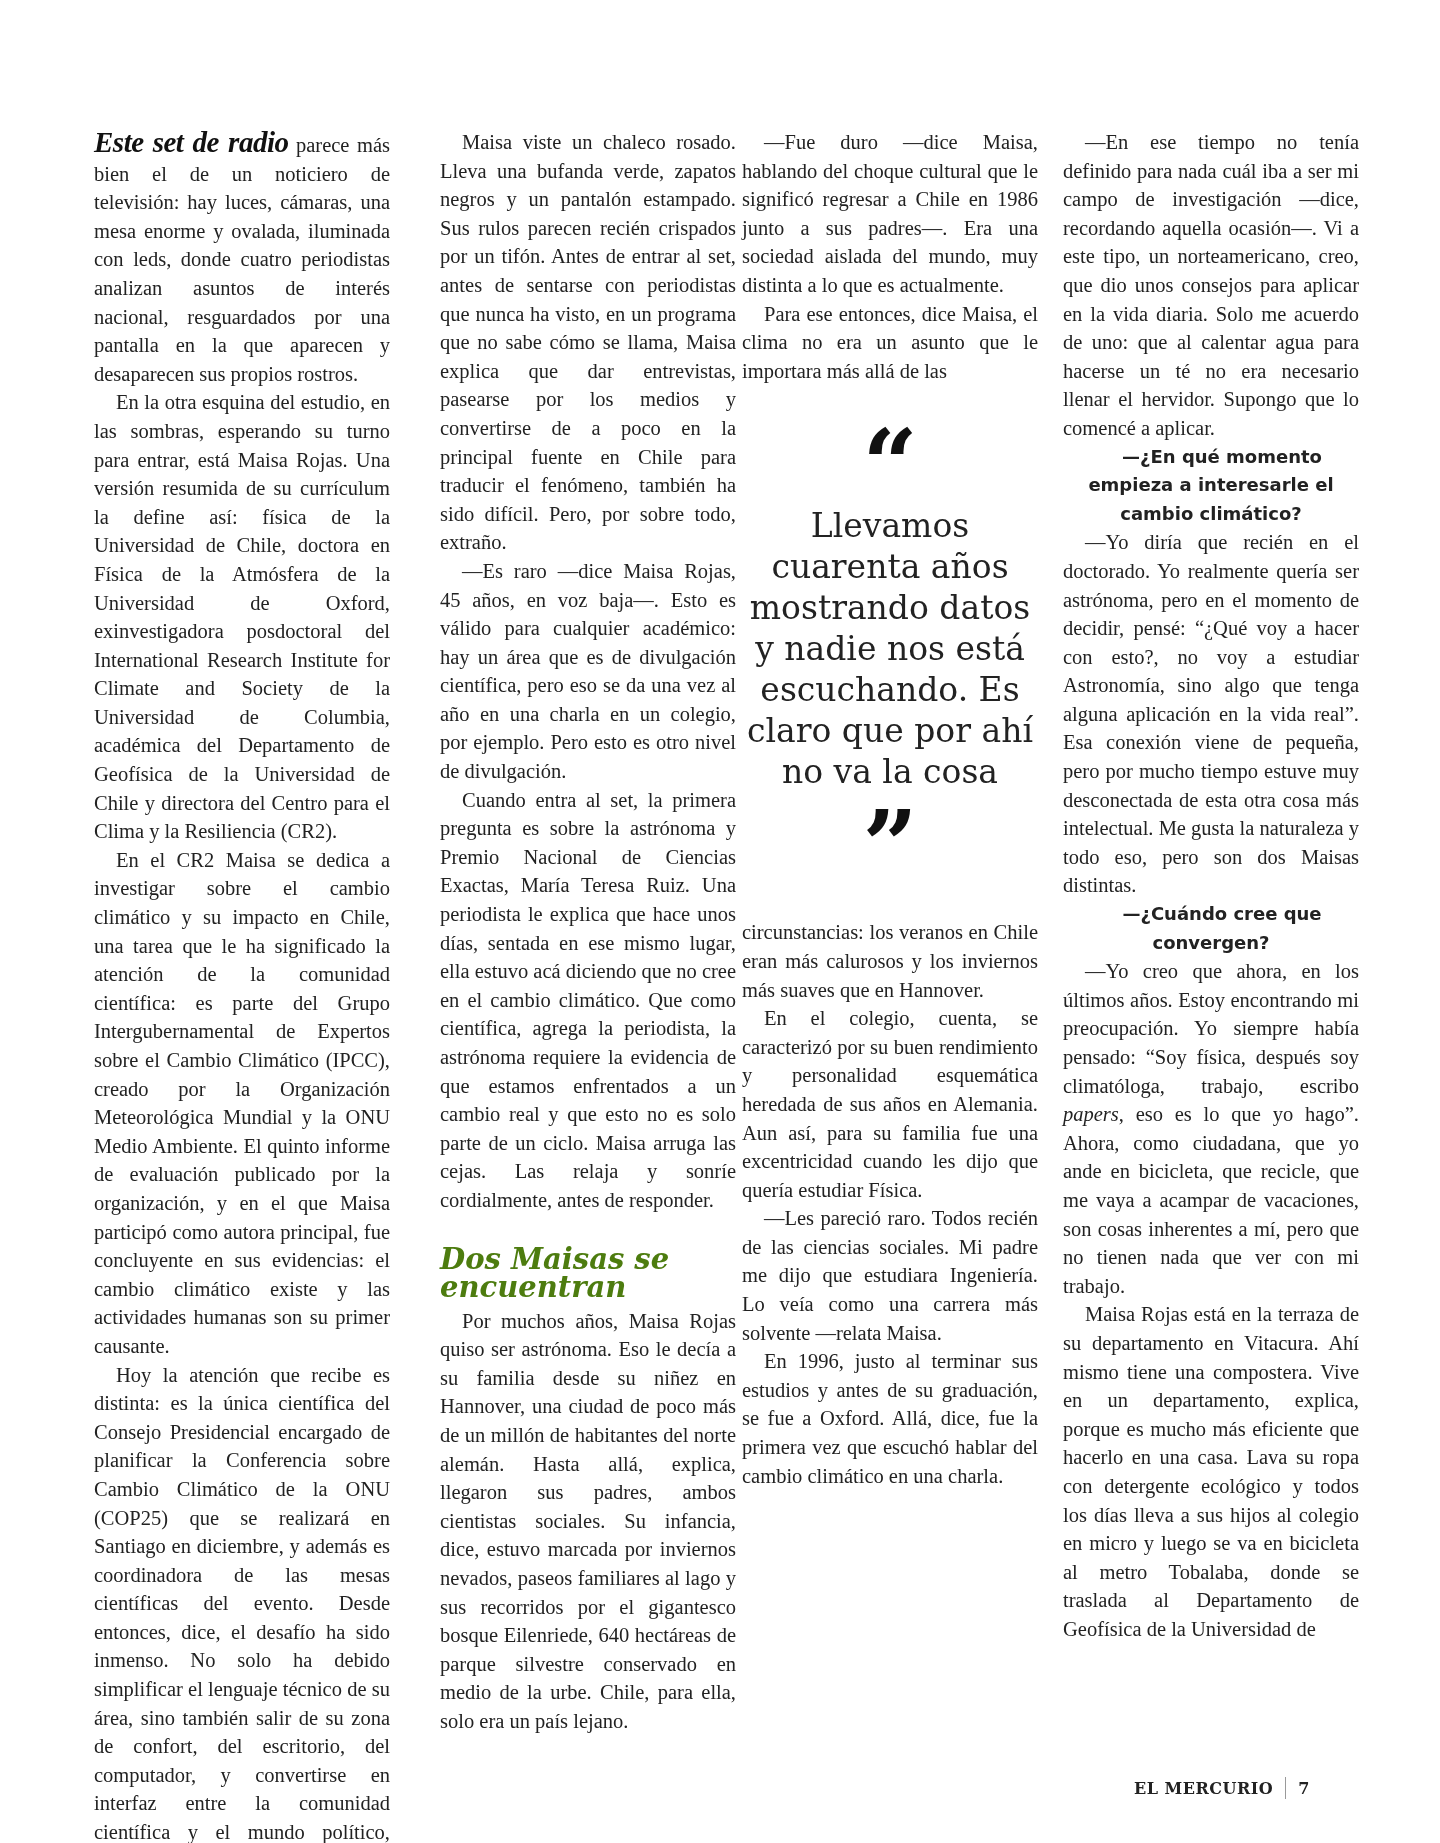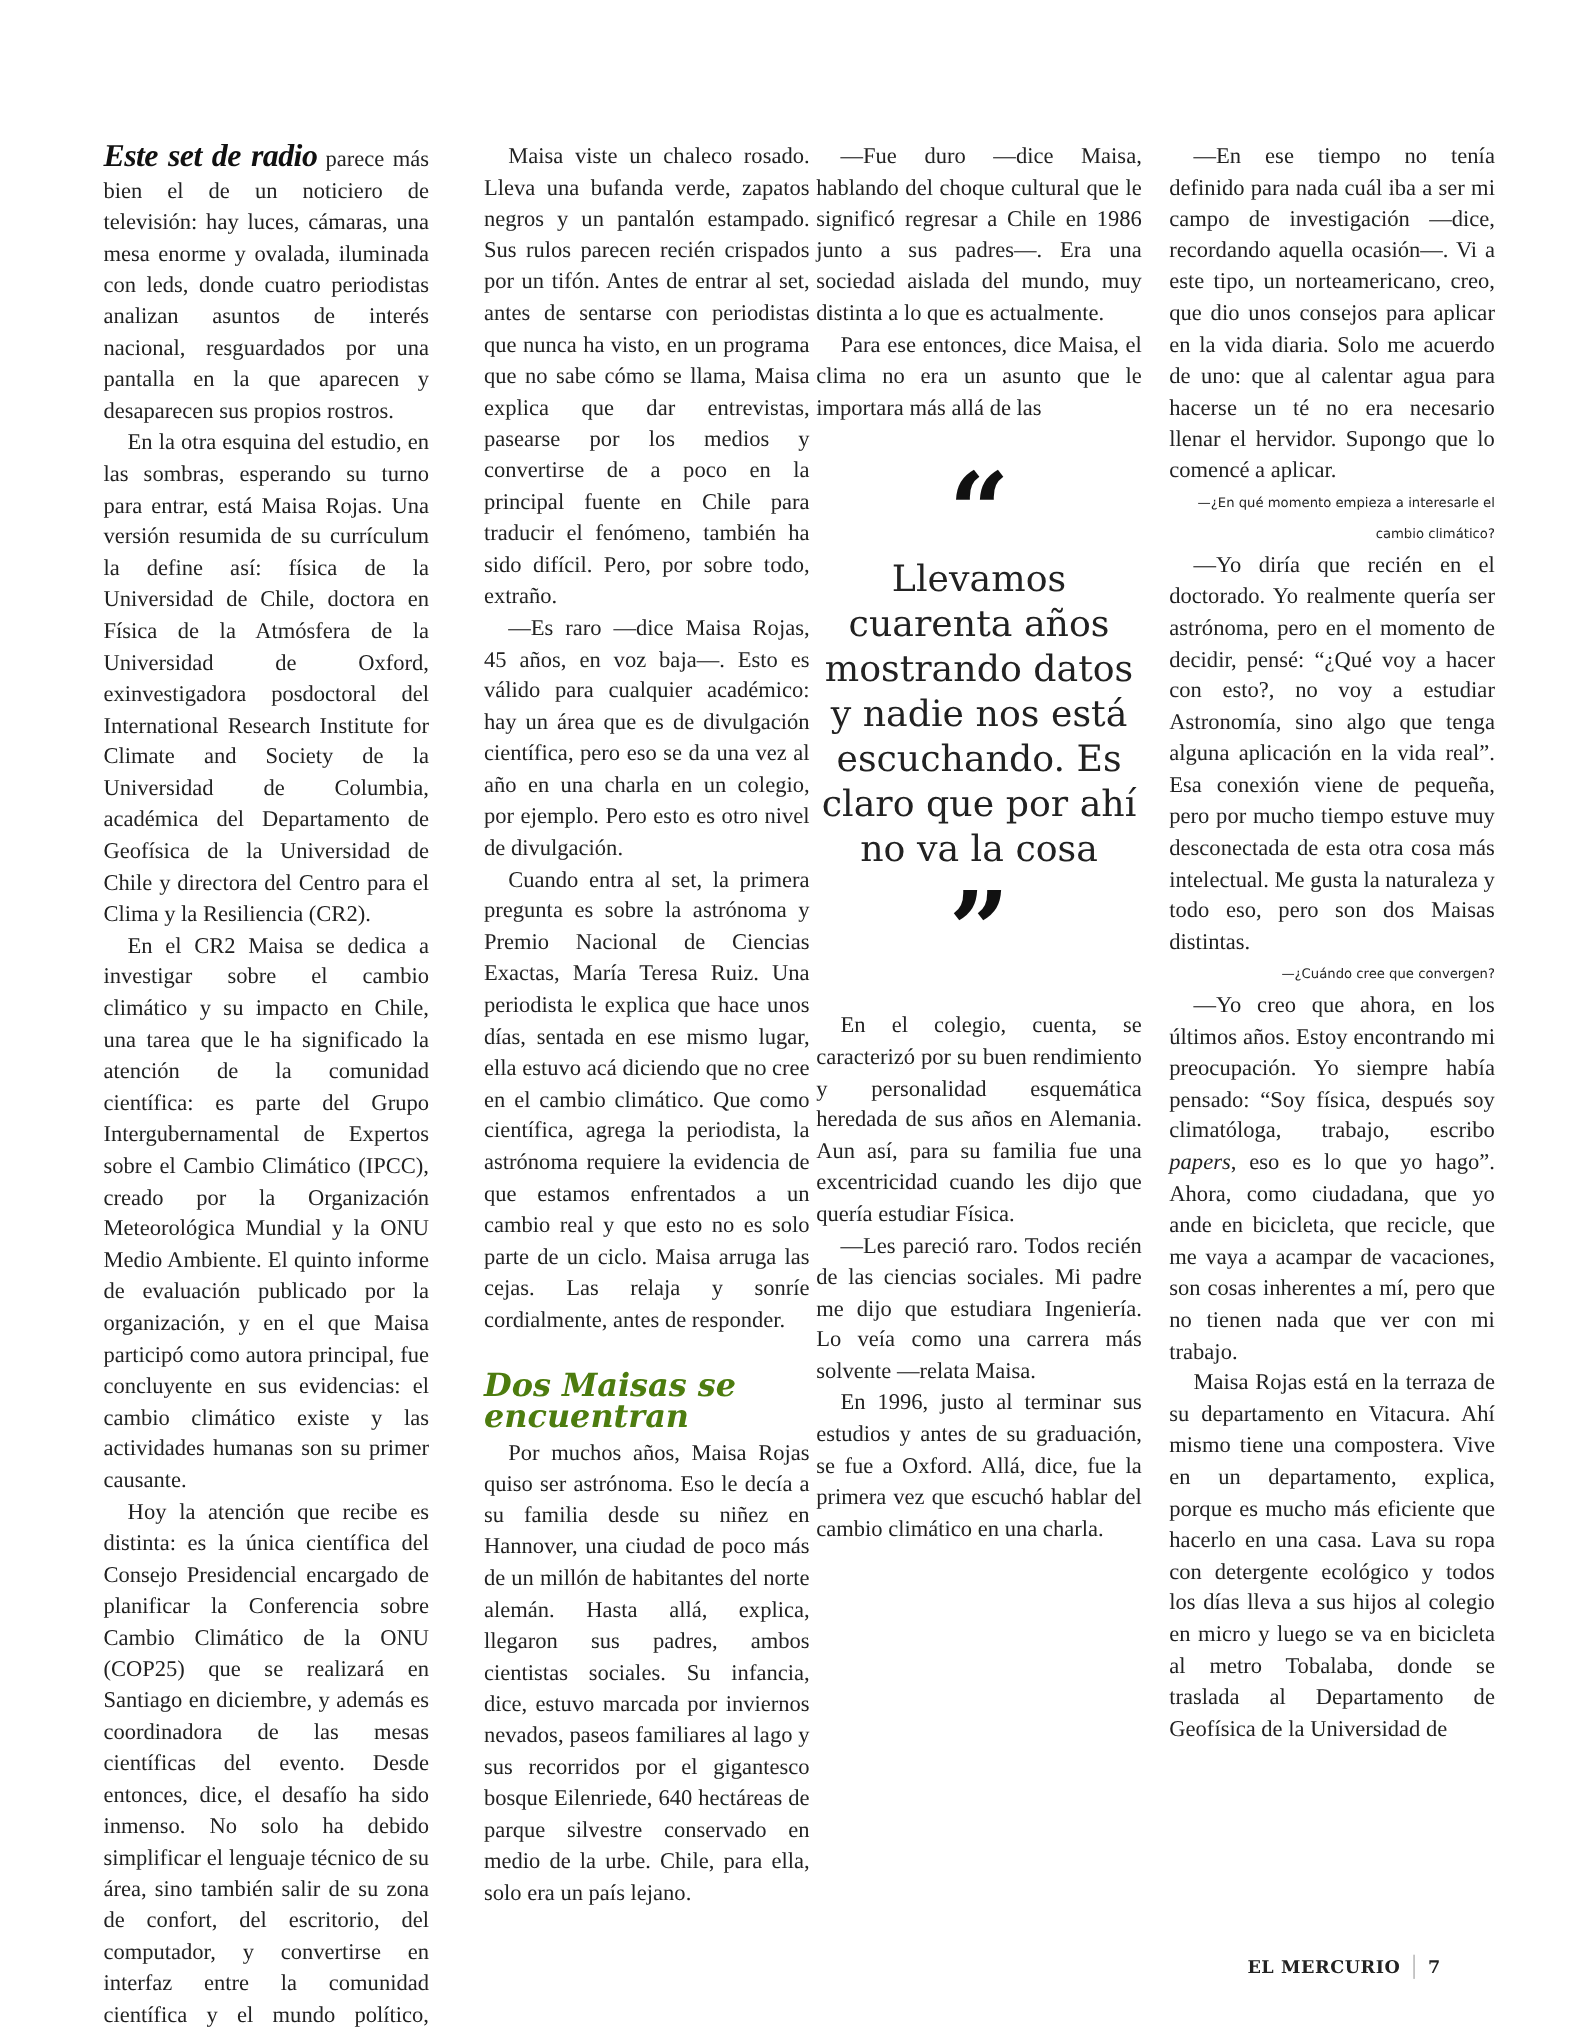--- a/index.html
+++ b/index.html
@@ -24,22 +24,22 @@
   .lead-in {
     font-family: Liberation Serif, serif; font-weight: bold; font-style: italic;
     font-size: 29px; letter-spacing: -0.5px; color: #111;
   }
   .subhead {
     font-family: "DejaVu Serif", serif; font-weight: bold; font-style: italic;
     font-size: 29px; line-height: 28px; color: #4d7c0f;
     margin: 30px 0 6px 0; text-align: left; text-indent: 0;
   }
   .question {
-    font-family: "DejaVu Sans", "Liberation Sans", sans-serif; font-weight: normal;
-    font-size: 12px; line-height: 28.6px; text-align: right;
+    font-family: "DejaVu Sans", "Liberation Sans", sans-serif; font-weight: bold;
+    font-size: 18px; line-height: 28.6px; text-align: center;
   }
   .pullquote {
     text-align: center; margin: 50px 0 38px 0;
   }
   .pq-mark {
     font-family: "DejaVu Serif", serif; font-weight: bold;
     font-size: 96px; line-height: 60px; height: 64px; color: #111;
     display: block;
   }
   .pq-text {
@@ -73,20 +73,21 @@
 </div>
 
 <div class="col" id="col3">
   <p>—Fue duro —dice Maisa, hablando del choque cultural que le significó regresar a Chile en 1986 junto a sus padres—. Era una sociedad aislada del mundo, muy distinta a lo que es actualmente.</p>
   <p>Para ese entonces, dice Maisa, el clima no era un asunto que le importara más allá de las</p>
   <div class="pullquote">
     <span class="pq-mark">“</span>
     <span class="pq-text">Llevamos cuarenta años mostrando datos y nadie nos está escuchando. Es claro que por ahí no va la cosa</span>
     <span class="pq-mark">”</span>
   </div>
+  <p class="noindent">circunstancias: los veranos en Chile eran más calurosos y los inviernos más suaves que en Hannover.</p>
   <p>En el colegio, cuenta, se caracterizó por su buen rendimiento y personalidad esquemática heredada de sus años en Alemania. Aun así, para su familia fue una excentricidad cuando les dijo que quería estudiar Física.</p>
   <p>—Les pareció raro. Todos recién de las ciencias sociales. Mi padre me dijo que estudiara Ingeniería. Lo veía como una carrera más solvente —relata Maisa.</p>
   <p>En 1996, justo al terminar sus estudios y antes de su graduación, se fue a Oxford. Allá, dice, fue la primera vez que escuchó hablar del cambio climático en una charla.</p>
 </div>
 
 <div class="col" id="col4">
   <p>—En ese tiempo no tenía definido para nada cuál iba a ser mi campo de investigación —dice, recordando aquella ocasión—. Vi a este tipo, un norteamericano, creo, que dio unos consejos para aplicar en la vida diaria. Solo me acuerdo de uno: que al calentar agua para hacerse un té no era necesario llenar el hervidor. Supongo que lo comencé a aplicar.</p>
   <p class="question">—¿En qué momento empieza a interesarle el cambio climático?</p>
   <p>—Yo diría que recién en el doctorado. Yo realmente quería ser astrónoma, pero en el momento de decidir, pensé: “¿Qué voy a hacer con esto?, no voy a estudiar Astronomía, sino algo que tenga alguna aplicación en la vida real”. Esa conexión viene de pequeña, pero por mucho tiempo estuve muy desconectada de esta otra cosa más intelectual. Me gusta la naturaleza y todo eso, pero son dos Maisas distintas.</p>
   <p class="question">—¿Cuándo cree que convergen?</p>

